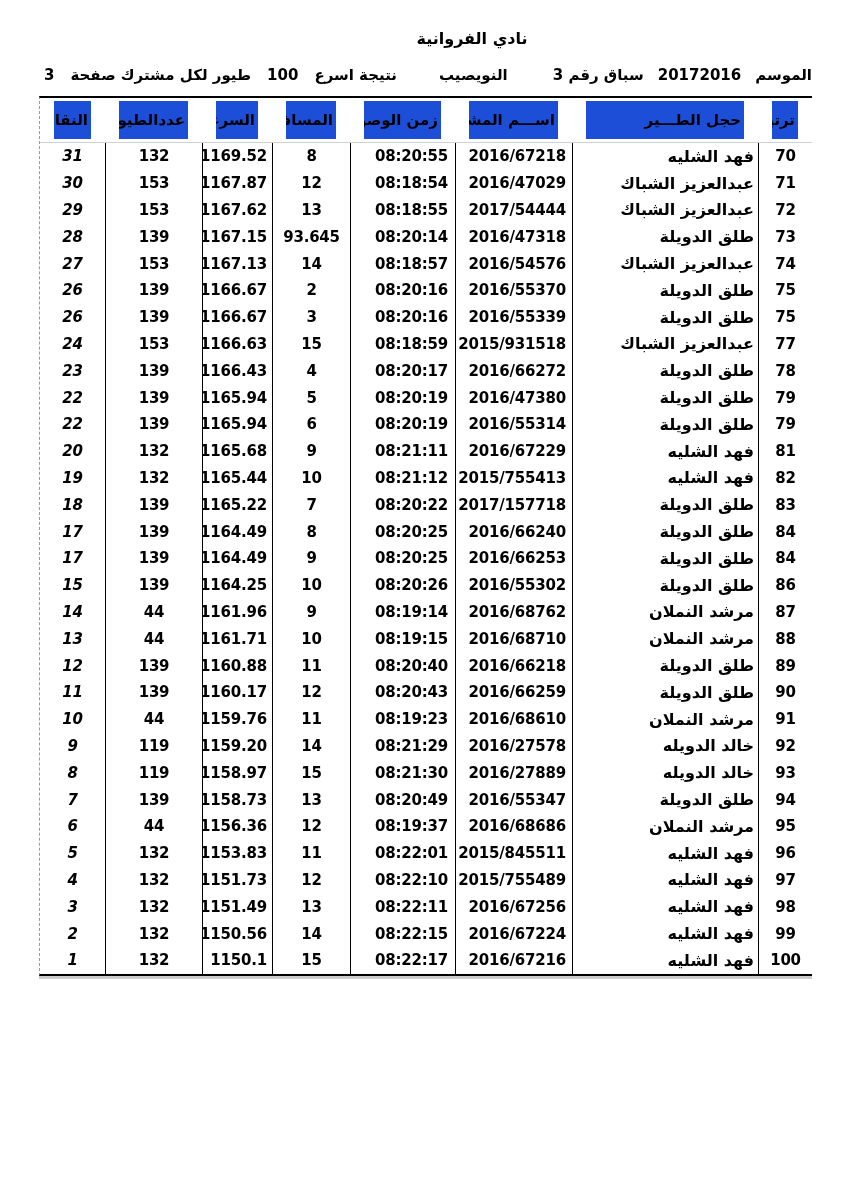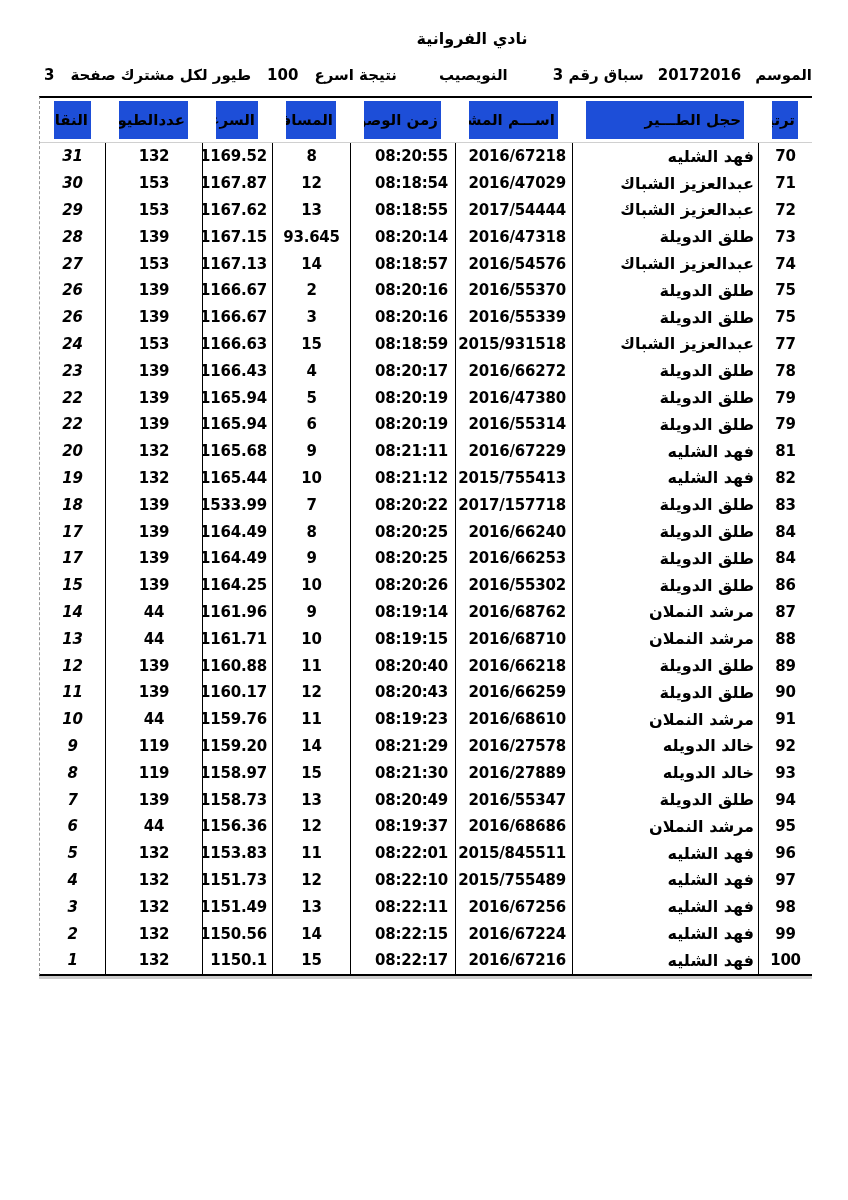--- a/index.html
+++ b/index.html
@@ -234,21 +234,21 @@
     <div class="cell c-birds">132</div>
     <div class="cell c-points">19</div>
   </div>
 
   <div class="row">
     <div class="cell c-rank">83</div>
     <div class="cell c-name">طلق الدويلة</div>
     <div class="cell c-ring">2017/157718</div>
     <div class="cell c-time">08:20:22</div>
     <div class="cell c-dist">7</div>
-    <div class="cell c-speed">1533.99</div>
+    <div class="cell c-speed">1165.22</div>
     <div class="cell c-birds">139</div>
     <div class="cell c-points">18</div>
   </div>
 
   <div class="row">
     <div class="cell c-rank">84</div>
     <div class="cell c-name">طلق الدويلة</div>
     <div class="cell c-ring">2016/66240</div>
     <div class="cell c-time">08:20:25</div>
     <div class="cell c-dist">8</div>

